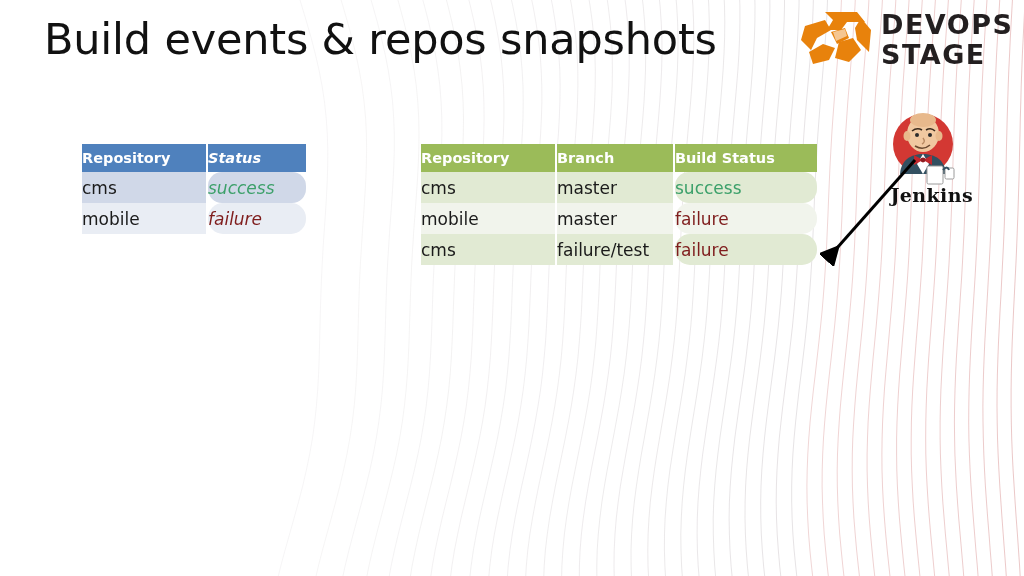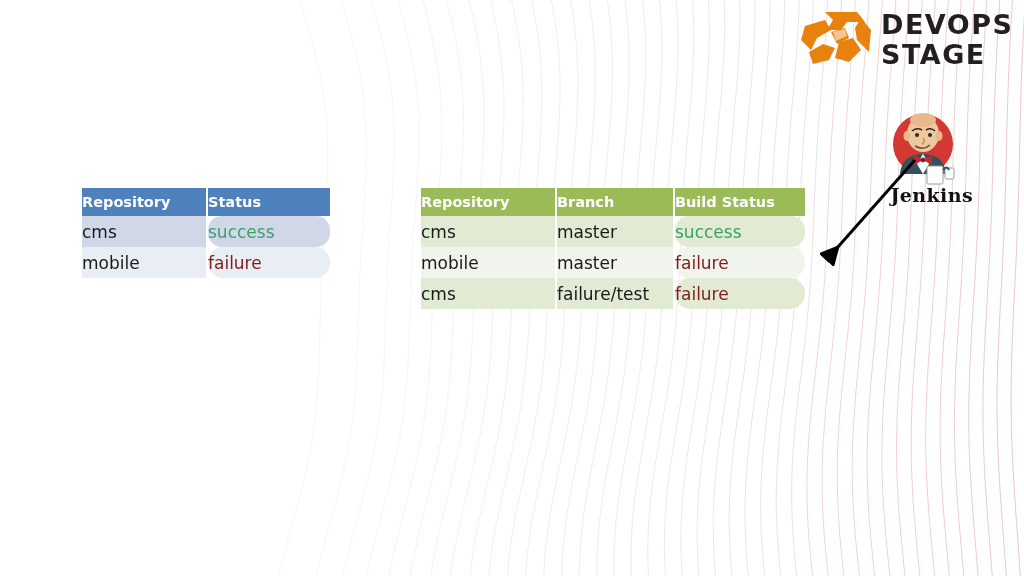--- a/index.html
+++ b/index.html
@@ -21,48 +21,48 @@
     color:#111111;letter-spacing:-0.2px;white-space:nowrap;
     z-index:4;
   }
 
   
   .logo-wrap{position:absolute;left:795px;top:4px;width:225px;height:68px;z-index:5;}
   .logo-mark{position:absolute;left:0;top:4px;width:82px;height:62px;}
   .logo-text{position:absolute;left:86px;top:2px;width:140px;height:64px;}
 
   
-  .tbl{position:absolute;z-index:3;border-collapse:separate;border-spacing:0;margin-top:44px;}
+  .tbl{position:absolute;z-index:3;border-collapse:separate;border-spacing:0;}
   .tbl td,.tbl th{
     padding:0;margin:0;vertical-align:middle;
     font-family:"DejaVu Sans", sans-serif;
     font-size:17px;font-weight:400;text-align:left;
   }
   .tbl th{
     color:#ffffff;font-weight:700;font-size:14.5px;
   }
   .cellpad{padding-left:10px;}
 
   
   #events-table{left:82px;top:144px;}
   #events-table th{background:#4F81BD;height:28px;}
   #events-table tr.r-odd td{background:#D0D8E8;height:31px;}
   #events-table tr.r-even td{background:#E9EDF4;height:31px;}
   #events-table .c0{width:124px;}
-  #events-table .c1{width:122px;}
+  #events-table .c1{width:98px;font-style:italic;}
   #events-table .gap{width:2px;background:#ffffff !important;padding:0;}
 
   
   #snapshots-table{left:421px;top:144px;}
   #snapshots-table th{background:#9BBB59;height:28px;}
   #snapshots-table tr.r-odd td{background:#E1EAD3;height:31px;}
   #snapshots-table tr.r-even td{background:#F1F4EC;height:31px;}
   #snapshots-table .c0{width:134px;}
   #snapshots-table .c1{width:116px;}
-  #snapshots-table .c2{width:130px;}
+  #snapshots-table .c2{width:142px;}
   #snapshots-table .gap{width:2px;background:#ffffff !important;padding:0;}
 
   .v-success{color:#3CA06A;border-radius:14px;}
   .v-failure{color:#7f1d1d;border-radius:15px;}
   .v-plain{color:#1a1a1a;}
 
   
   .jenkins-wrap{position:absolute;left:873px;top:108px;width:100px;height:104px;z-index:5;}
   .jenkins-mark{position:absolute;left:10px;top:0;width:80px;height:80px;}
   .jenkins-label{
@@ -123,20 +123,21 @@
         <path d="M987.6,-10 L986.6,6 L985.6,22 L984.6,38 L983.7,54 L982.9,70 L982.1,86 L981.5,102 L980.9,118 L980.4,134 L980.0,150 L979.6,166 L979.1,182 L978.6,198 L978.1,214 L977.5,230 L976.7,246 L975.9,262 L975.0,278 L974.0,294 L973.0,310 L972.0,326 L971.1,342 L970.3,358 L969.6,374 L969.1,390 L968.8,406 L968.7,422 L968.9,438 L969.4,454 L970.1,470 L971.0,486 L972.1,502 L973.3,518 L974.6,534 L975.9,550 L977.3,566 L978.5,582 " stroke="#e0a8a8" stroke-opacity="0.59" stroke-width="1" fill="none"></path>
         <path d="M1000.3,-10 L999.4,6 L998.4,22 L997.5,38 L996.6,54 L995.9,70 L995.2,86 L994.6,102 L994.1,118 L993.6,134 L993.2,150 L992.8,166 L992.4,182 L991.9,198 L991.4,214 L990.8,230 L990.1,246 L989.3,262 L988.4,278 L987.5,294 L986.6,310 L985.7,326 L984.8,342 L984.1,358 L983.5,374 L983.1,390 L982.9,406 L983.0,422 L983.3,438 L983.8,454 L984.5,470 L985.4,486 L986.5,502 L987.7,518 L989.0,534 L990.2,550 L991.5,566 L992.7,582 " stroke="#e0a8a8" stroke-opacity="0.60" stroke-width="1" fill="none"></path>
         <path d="M1013.0,-10 L1012.1,6 L1011.2,22 L1010.3,38 L1009.6,54 L1008.8,70 L1008.2,86 L1007.7,102 L1007.2,118 L1006.8,134 L1006.4,150 L1006.1,166 L1005.7,182 L1005.2,198 L1004.7,214 L1004.1,230 L1003.4,246 L1002.6,262 L1001.8,278 L1001.0,294 L1000.1,310 L999.3,326 L998.5,342 L997.9,358 L997.4,374 L997.1,390 L997.0,406 L997.2,422 L997.5,438 L998.1,454 L998.9,470 L999.8,486 L1000.9,502 L1002.0,518 L1003.2,534 L1004.4,550 L1005.6,566 L1006.7,582 " stroke="#e0a8a8" stroke-opacity="0.62" stroke-width="1" fill="none"></path>
         <path d="M1025.7,-10 L1024.8,6 L1024.0,22 L1023.2,38 L1022.4,54 L1021.8,70 L1021.2,86 L1020.8,102 L1020.3,118 L1020.0,134 L1019.6,150 L1019.3,166 L1018.9,182 L1018.4,198 L1017.9,214 L1017.3,230 L1016.7,246 L1016.0,262 L1015.2,278 L1014.4,294 L1013.6,310 L1012.9,326 L1012.2,342 L1011.7,358 L1011.3,374 L1011.1,390 L1011.1,406 L1011.3,422 L1011.7,438 L1012.3,454 L1013.1,470 L1014.1,486 L1015.1,502 L1016.2,518 L1017.4,534 L1018.5,550 L1019.6,566 L1020.5,582 " stroke="#e0a8a8" stroke-opacity="0.63" stroke-width="1" fill="none"></path>
         <path d="M1038.3,-10 L1037.5,6 L1036.7,22 L1036.0,38 L1035.3,54 L1034.7,70 L1034.2,86 L1033.8,102 L1033.4,118 L1033.1,134 L1032.8,150 L1032.4,166 L1032.0,182 L1031.6,198 L1031.1,214 L1030.6,230 L1030.0,246 L1029.3,262 L1028.5,278 L1027.8,294 L1027.1,310 L1026.5,326 L1025.9,342 L1025.4,358 L1025.2,374 L1025.0,390 L1025.1,406 L1025.4,422 L1025.9,438 L1026.5,454 L1027.3,470 L1028.2,486 L1029.2,502 L1030.3,518 L1031.4,534 L1032.4,550 L1033.4,566 L1034.3,582 " stroke="#e0a8a8" stroke-opacity="0.64" stroke-width="1" fill="none"></path>
         <path d="M1050.9,-10 L1050.1,6 L1049.4,22 L1048.8,38 L1048.2,54 L1047.6,70 L1047.2,86 L1046.8,102 L1046.5,118 L1046.2,134 L1045.9,150 L1045.5,166 L1045.2,182 L1044.8,198 L1044.3,214 L1043.8,230 L1043.2,246 L1042.6,262 L1041.9,278 L1041.2,294 L1040.6,310 L1040.0,326 L1039.5,342 L1039.2,358 L1039.0,374 L1038.9,390 L1039.1,406 L1039.4,422 L1039.9,438 L1040.6,454 L1041.4,470 L1042.3,486 L1043.2,502 L1044.2,518 L1045.2,534 L1046.2,550 L1047.1,566 L1047.9,582 " stroke="#e0a8a8" stroke-opacity="0.65" stroke-width="1" fill="none"></path>
         <path d="M1063.5,-10 L1062.8,6 L1062.1,22 L1061.5,38 L1061.0,54 L1060.5,70 L1060.1,86 L1059.8,102 L1059.5,118 L1059.2,134 L1058.9,150 L1058.6,166 L1058.3,182 L1057.9,198 L1057.5,214 L1057.0,230 L1056.4,246 L1055.8,262 L1055.2,278 L1054.6,294 L1054.1,310 L1053.6,326 L1053.2,342 L1052.9,358 L1052.8,374 L1052.8,390 L1053.0,406 L1053.4,422 L1053.9,438 L1054.6,454 L1055.3,470 L1056.2,486 L1057.1,502 L1058.0,518 L1058.9,534 L1059.8,550 L1060.6,566 L1061.3,582 " stroke="#e0a8a8" stroke-opacity="0.66" stroke-width="1" fill="none"></path>
       </g>
   </svg>
 
+  <div class="title">Build events &amp; repos snapshots</div>
 
   <div class="logo-wrap">
     <svg class="logo-mark" viewBox="0 0 82 62" aria-hidden="true">
       <g fill="#E8820C">
         <path d="M30 4 L62 4 L70 14 L52 14 L46 22 L32 22 L38 12 Z"></path>
         <path d="M66 10 L76 22 L74 44 L62 32 L60 20 Z"></path>
         <path d="M10 18 L30 12 L36 22 L22 30 L16 42 L6 32 Z"></path>
         <path d="M14 44 L28 36 L40 40 L34 52 L18 56 Z"></path>
         <path d="M44 34 L58 30 L66 42 L54 54 L40 50 Z"></path>
         <path d="M36 24 L50 20 L54 30 L42 36 Z"></path>

